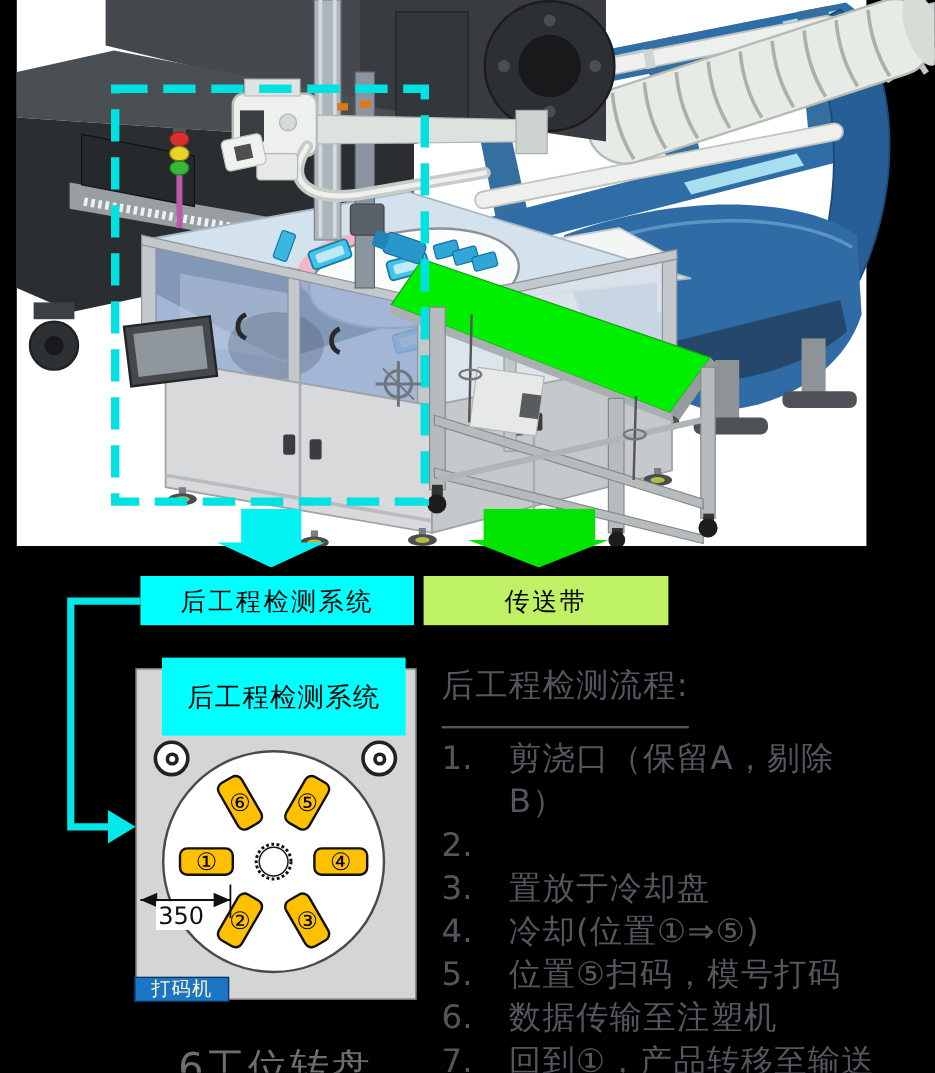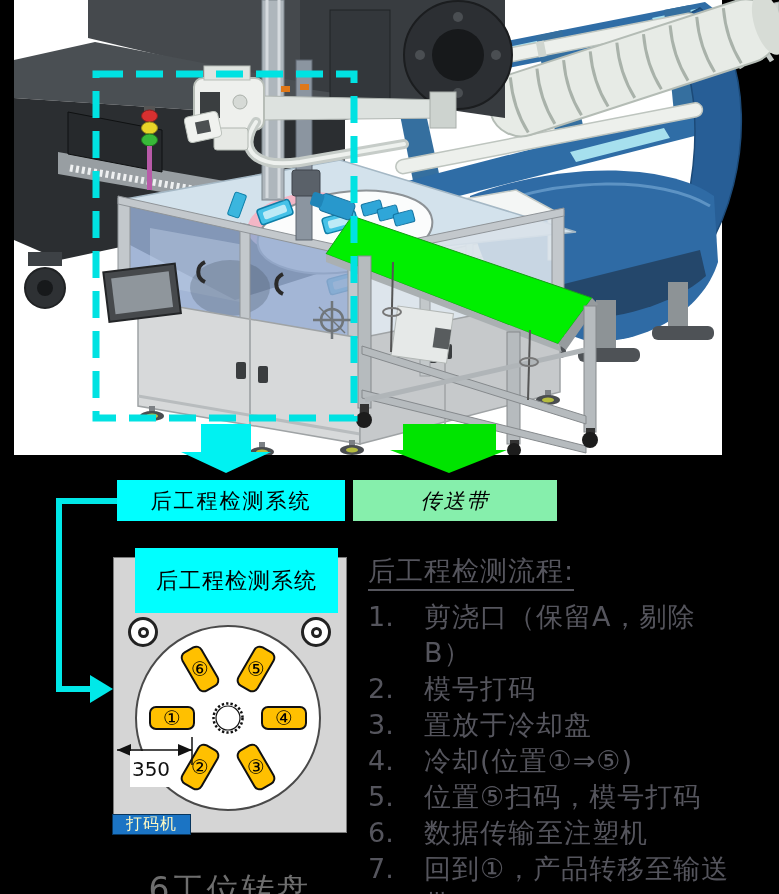--- a/index.html
+++ b/index.html
@@ -12,21 +12,21 @@
   
   #scene{position:absolute;left:0;top:0;}
   
   #arrow-cyan{left:180px;top:424px;}
   #arrow-green{left:390px;top:424px;}
   .callout{
     position:absolute;top:480px;height:41px;display:flex;align-items:center;justify-content:center;
     color:#000;font-size:21px;letter-spacing:2px;
   }
   #lbl-insp{left:117px;width:228px;background:#00ffff;}
-  #lbl-conv{left:353px;width:204px;background:#86efac;font-style:italic;}
+  #lbl-conv{left:353px;width:204px;background:#bef264;}
   #connector{left:50px;top:494px;}
   
   #panel{left:113px;top:557px;width:234px;height:276px;background:#d5d5d5;border:1px solid #7a7a7a;box-sizing:border-box;}
   #panel-title{left:135px;top:548px;width:203px;height:65px;background:#00ffff;display:flex;align-items:center;justify-content:center;color:#000;font-size:22px;letter-spacing:1px;}
   .hole{position:absolute;width:30px;height:30px;border:3px solid #222;border-radius:50%;background:#fff;box-sizing:border-box;display:flex;align-items:center;justify-content:center;}
   .hole .pin{width:11px;height:11px;border:3px solid #222;border-radius:50%;background:#fff;box-sizing:border-box;}
   #hole-l{left:128px;top:617px;}
   #hole-r{left:301px;top:617px;}
   #disc{left:135px;top:625px;width:186px;height:186px;background:#fff;border:2px solid #4a4a4a;border-radius:50%;box-sizing:border-box;}
   #gear{left:206px;top:696px;}
@@ -37,26 +37,26 @@
   .station .st-label{font-size:20px;line-height:1;color:#000;}
   #st-1{left:172px;top:718px;transform:translate(-50%,-50%);}
   #st-4{left:284px;top:718px;transform:translate(-50%,-50%);}
   #st-5{left:256px;top:669px;transform:translate(-50%,-50%) rotate(-60deg);}
   #st-6{left:200px;top:669px;transform:translate(-50%,-50%) rotate(60deg);}
   #st-2{left:200px;top:767px;transform:translate(-50%,-50%) rotate(-60deg);}
   #st-3{left:256px;top:767px;transform:translate(-50%,-50%) rotate(60deg);}
   #st-5 .st-label,#st-2 .st-label{transform:rotate(60deg);}
   #st-6 .st-label,#st-3 .st-label{transform:rotate(-60deg);}
   #dim-arrow{left:113px;top:735px;}
-  #dim-value{left:130px;top:751px;width:42px;height:36px;background:#fff;color:#111;font-size:20px;display:flex;align-items:center;justify-content:center;}
+  #dim-value{left:130px;top:751px;width:42px;height:24px;background:#fff;color:#111;font-size:20px;display:flex;align-items:center;justify-content:center;}
   #marker{left:112px;top:814px;width:79px;height:21px;background:#1b74c4;border:1px solid #08365e;box-sizing:border-box;color:#fef9c3;font-size:16px;display:flex;align-items:center;justify-content:center;letter-spacing:1px;}
   #caption{left:113px;top:868px;width:234px;text-align:center;color:#6e6e6e;font-size:33px;letter-spacing:2px;}
   
   #flow{left:368px;top:553px;width:392px;color:#55555d;}
-  #flow-title{display:inline-block;font-size:27px;border-bottom:2px solid #55555d;padding-bottom:0;margin-bottom:8px;letter-spacing:1px;}
+  #flow-title{display:inline-block;font-size:27px;border-bottom:2px solid #55555d;padding-bottom:16px;margin-bottom:8px;letter-spacing:1px;}
   .flow-item{display:flex;font-size:27px;line-height:36px;}
   .fi-num{width:56px;flex-shrink:0;}
   .fi-text{width:312px;letter-spacing:1px;}
 </style>
 </head>
 <body>
 
 <svg id="scene" width="779" height="455" viewBox="0 0 779 455">
   <rect x="14" y="0" width="708" height="455" fill="#ffffff"></rect>
 
@@ -381,21 +381,20 @@
 <div class="abs" id="caption">6工位转盘</div>
 
 <div class="abs" id="flow">
   <div id="flow-title">后工程检测流程:</div>
   <div class="flow-item">
     <span class="fi-num">1.</span>
     <span class="fi-text">剪浇口（保留A，剔除B）</span>
   </div>
   <div class="flow-item">
     <span class="fi-num">2.</span>
-    <span class="fi-text">模号打码</span>
   </div>
   <div class="flow-item">
     <span class="fi-num">3.</span>
     <span class="fi-text">置放于冷却盘</span>
   </div>
   <div class="flow-item">
     <span class="fi-num">4.</span>
     <span class="fi-text">冷却(位置①⇒⑤)</span>
   </div>
   <div class="flow-item">

